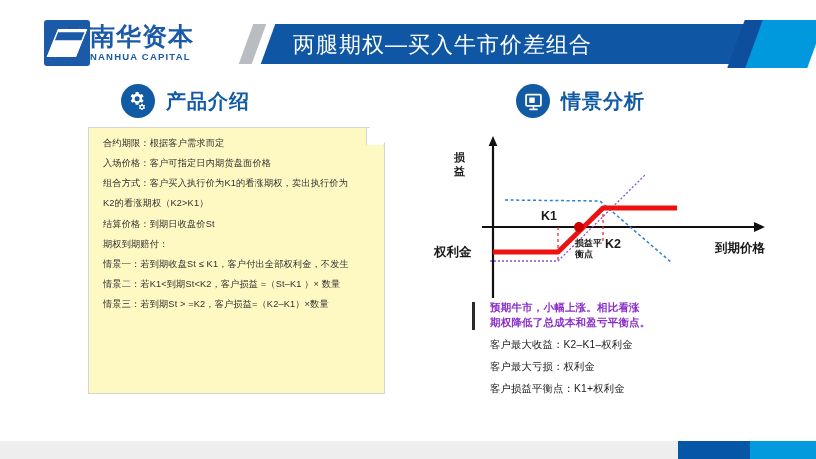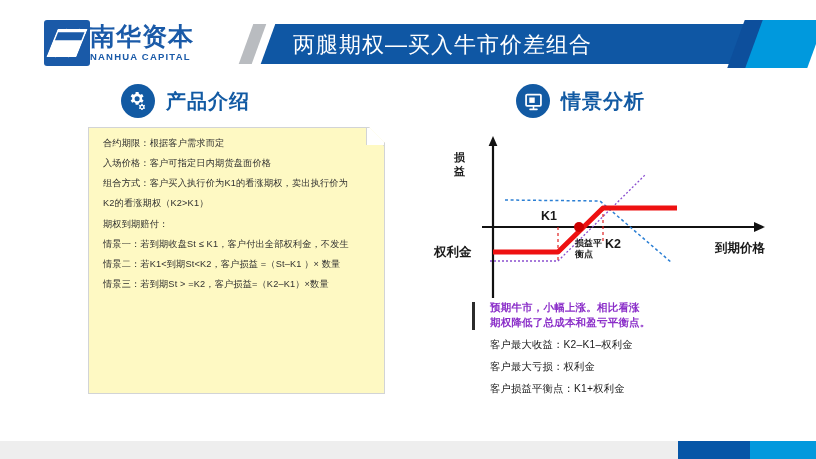--- a/index.html
+++ b/index.html
@@ -193,20 +193,21 @@
 
   <div class="card">
     <div class="card-fold">
         <i></i>
       </div>
     <div class="card-body">
       <p>合约期限：根据客户需求而定</p>
       <p>入场价格：客户可指定日内期货盘面价格</p>
       <p>组合方式：客户买入执行价为K1的看涨期权，卖出执行价为</p>
       <p>K2的看涨期权（K2&gt;K1）</p>
+      <p>结算价格：到期日收盘价St</p>
       <p>期权到期赔付：</p>
       <p>情景一：若到期收盘St ≤ K1，客户付出全部权利金，不发生</p>
       <p class="tight">情景二：若K1&lt;到期St&lt;K2，客户损益 =（St–K1 ）× 数量</p>
       <p class="tight">情景三：若到期St &gt; =K2，客户损益=（K2–K1）×数量</p>
     </div>
   </div>
 
   <div class="sec-head right">
     <span class="sec-icon">
       <svg width="21" height="21" viewBox="0 0 24 24">

